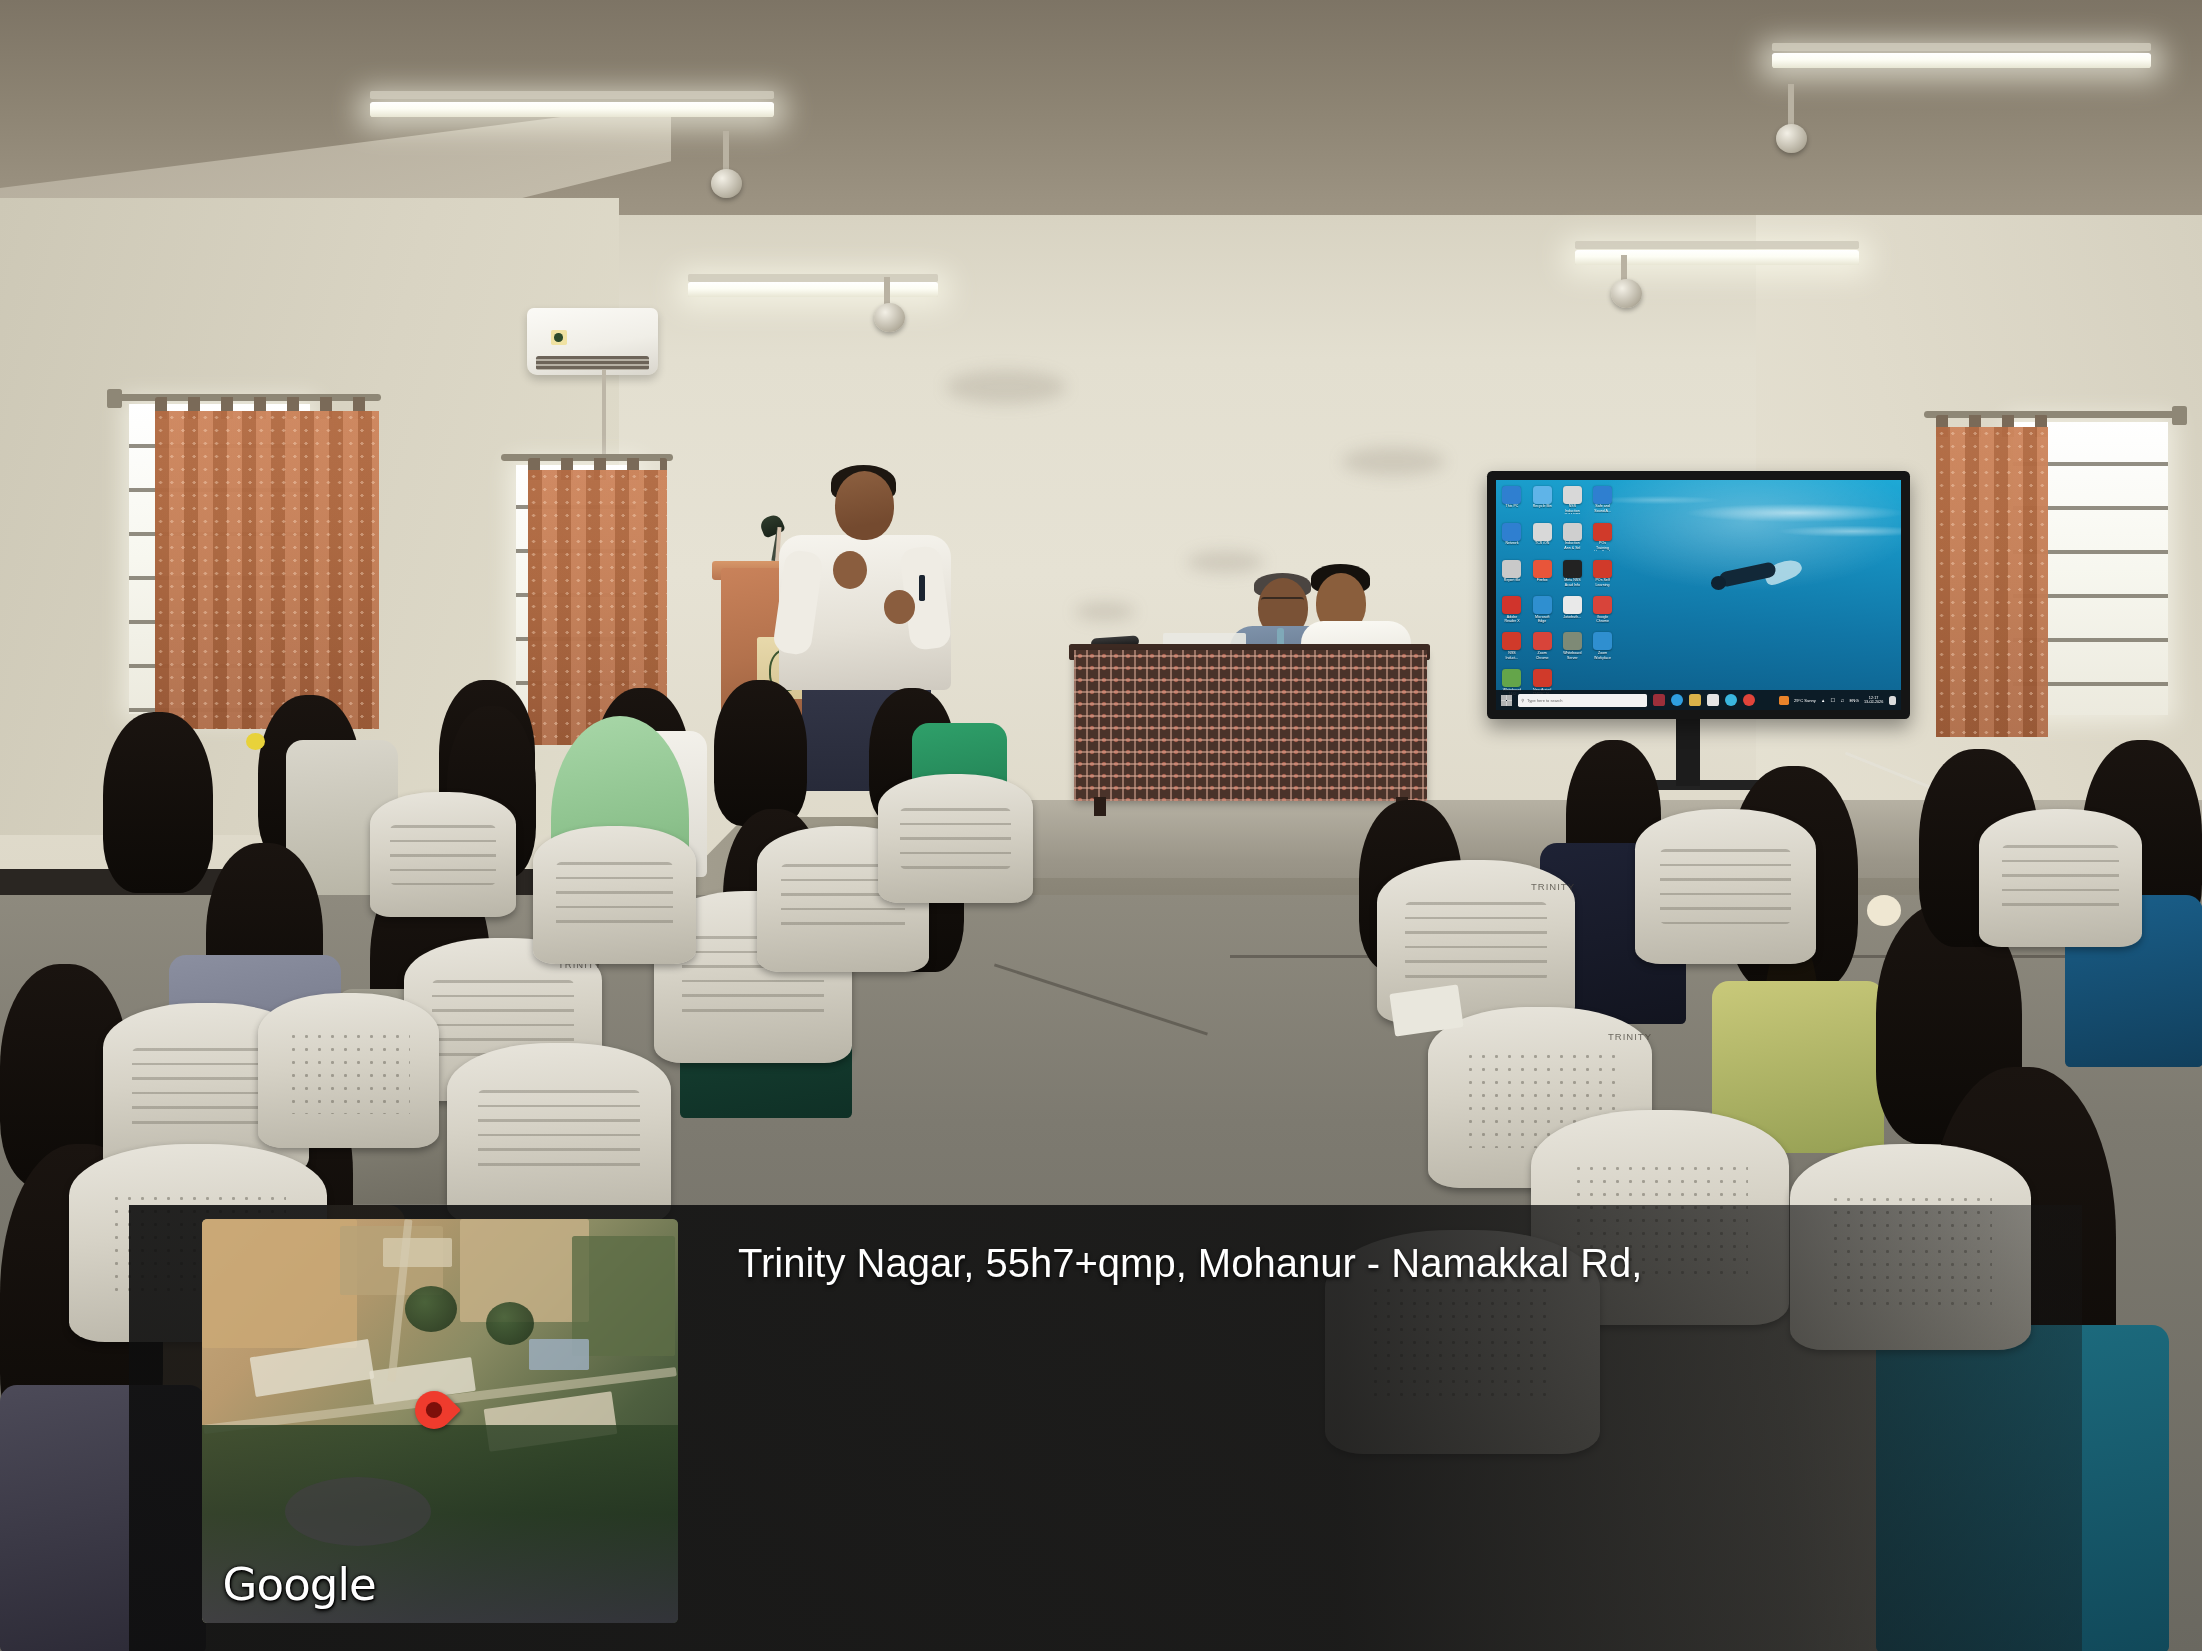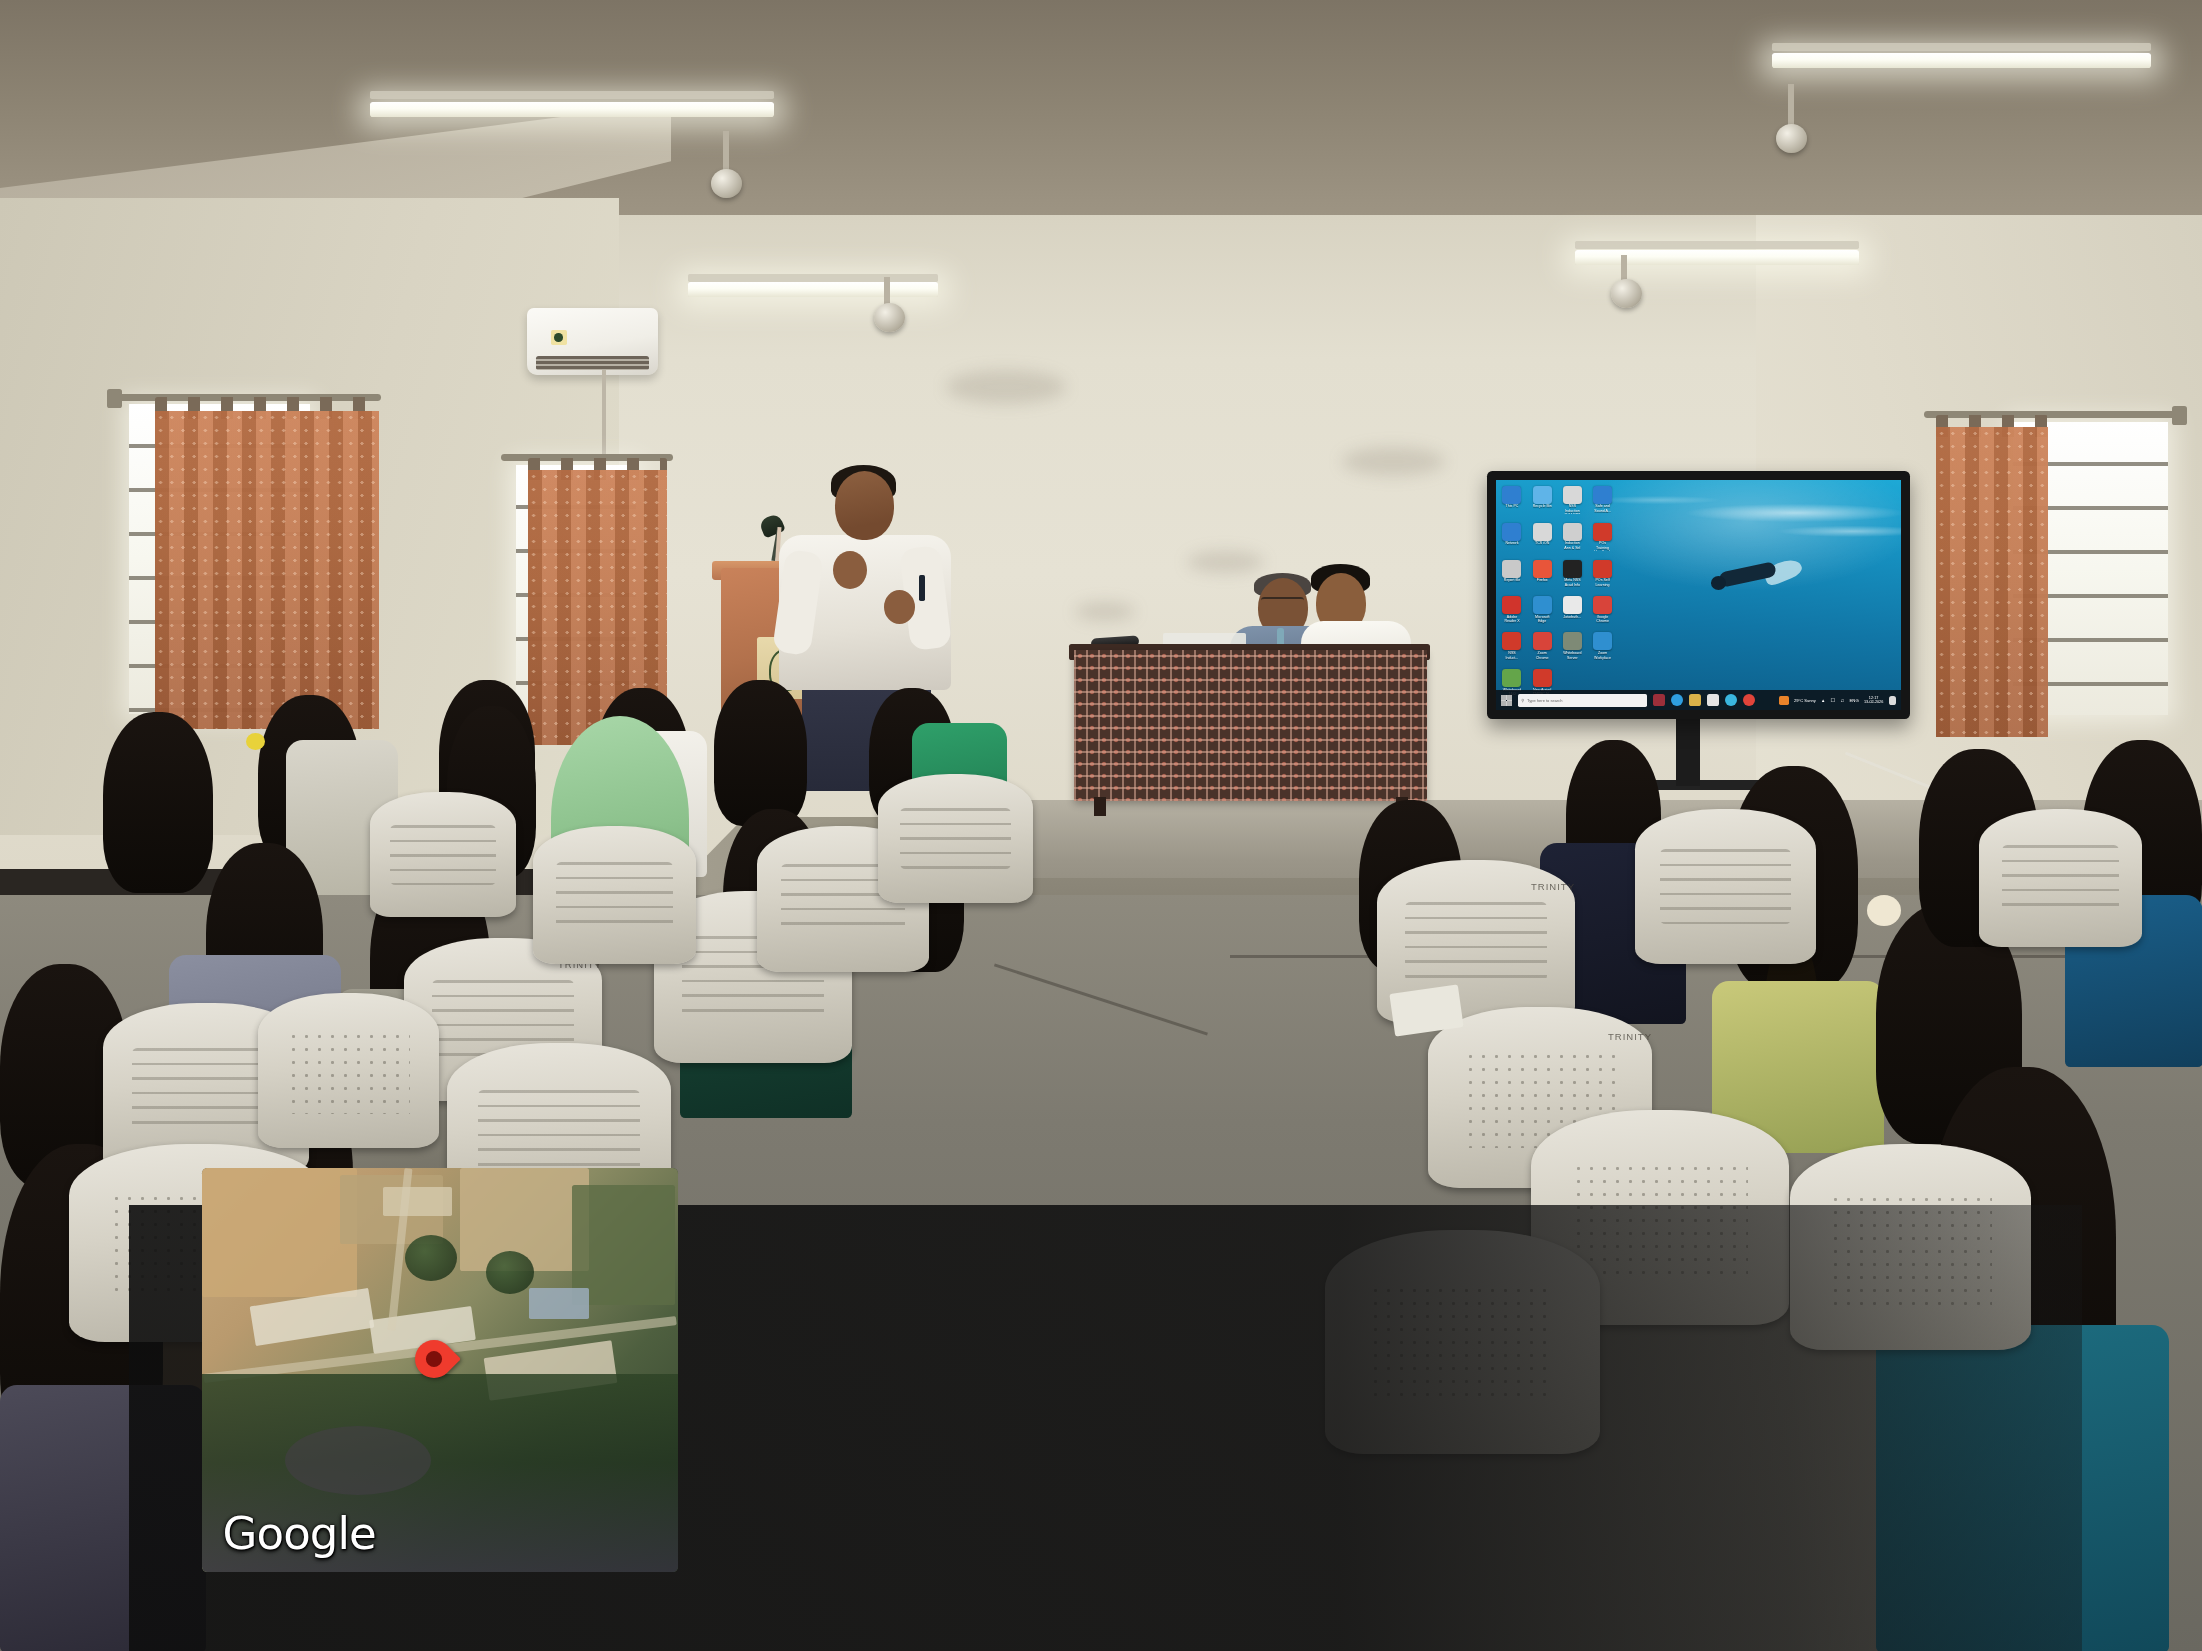--- a/index.html
+++ b/index.html
@@ -406,21 +406,21 @@
     color:#fff; font-size:31px; letter-spacing:0.3px;
     text-shadow:0 1.7px 3.4px rgba(0,0,0,.75);
     white-space:nowrap;
   }
 
   .gps-panel {
     position:absolute; left:129px; top:1205px; width:1953px; height:447px;
     background:linear-gradient(90deg, rgba(14,14,14,.90) 0%, rgba(17,17,17,.88) 62%, rgba(20,20,20,.66) 85%, rgba(22,22,22,.40) 100%);
   }
   .gps-map {
-    position:absolute; left:202px; top:1168px; width:476px; height:404px;
+    position:absolute; left:202px; top:1219px; width:476px; height:404px;
     border-radius:5.2px; overflow:hidden;
     background:#3a4a33;
   }
   .map-img { position:absolute; inset:0; }
   .map-soil {
     position:absolute; inset:0;
     background:
       linear-gradient(135deg,#c9a97d 0%, #b99a6e 22%, #8a8b63 45%, #4e5f3f 70%, #2f3d2a 100%);
   }
   .map-patch { position:absolute; border-radius:2.6px; opacity:.82; }
@@ -876,16 +876,17 @@
       <div class="map-tree" style="left:203px;top:67px;width:52px;height:46px;"></div>
       <div class="map-tree" style="left:284px;top:83px;width:48px;height:43px;"></div>
       <div class="map-tree" style="left:0px;top:206px;width:476px;height:198px;border-radius:0;background:linear-gradient(180deg,#2e4326 0%, #223420 45%, #33323c 100%);"></div>
       <div class="map-tree" style="left:83px;top:258px;width:146px;height:69px;background:rgba(70,62,74,.6);"></div>
       <div class="map-pin"></div>
     </div>
     <div class="map-google">Google</div>
   </div>
 
   <div class="gps-text">
+    <div class="gps-line">Trinity Nagar, 55h7+qmp, Mohanur - Namakkal Rd,</div>
   </div>
 
 </div>
 
 
 </body></html>

